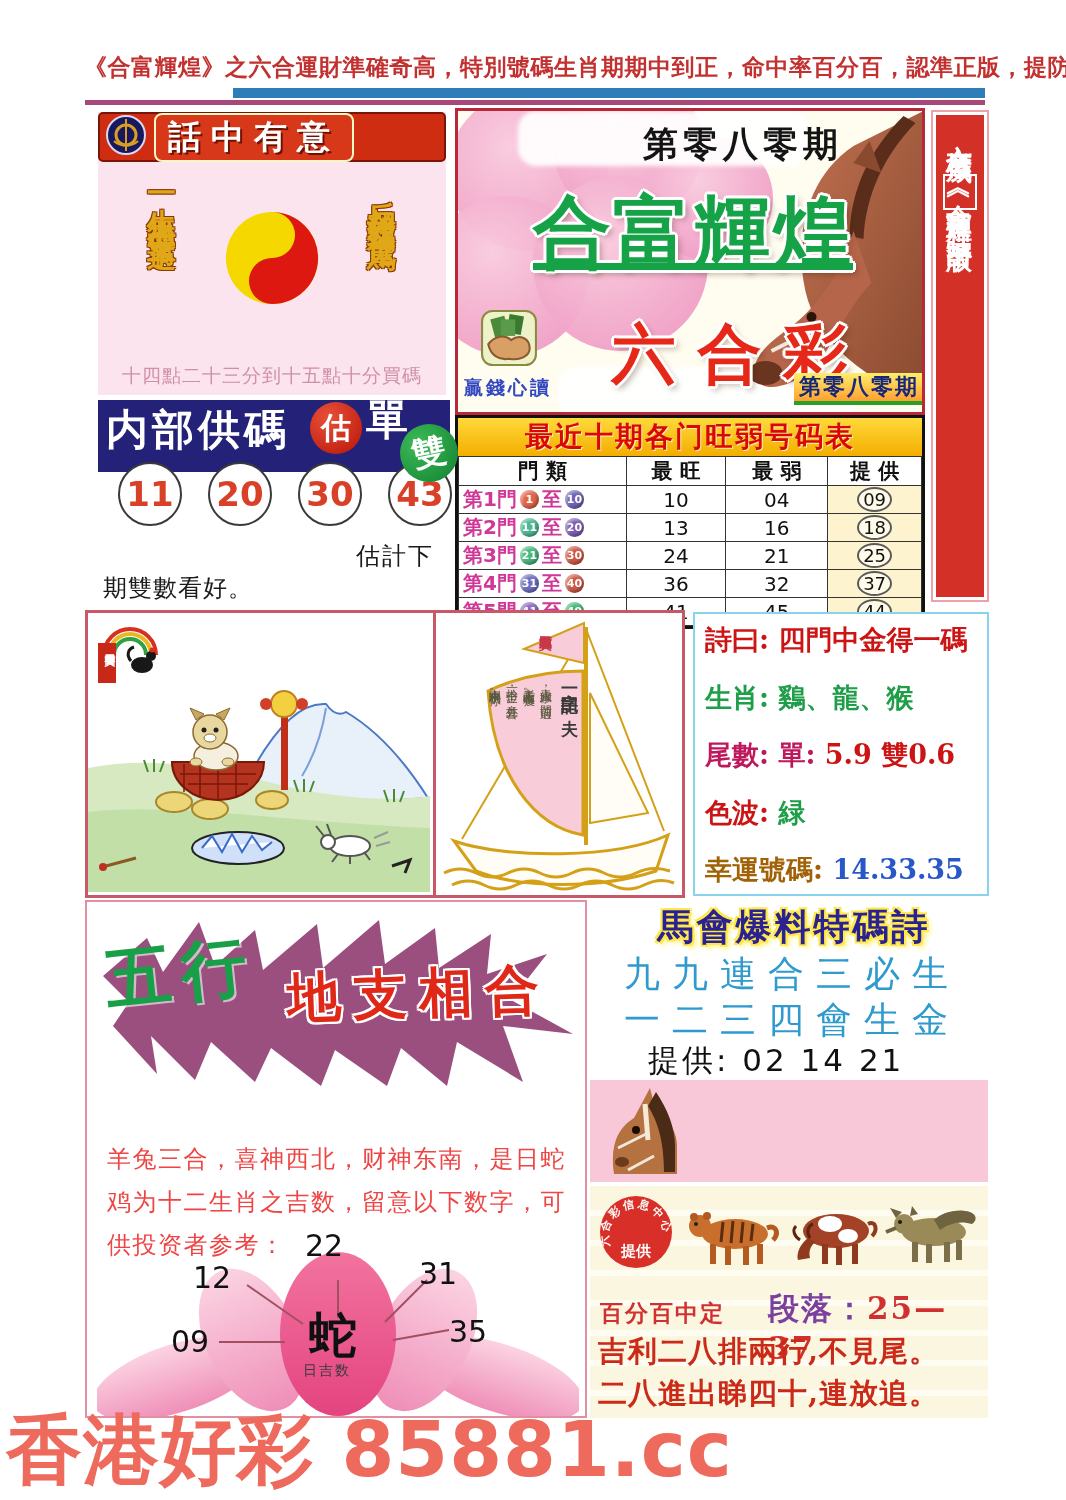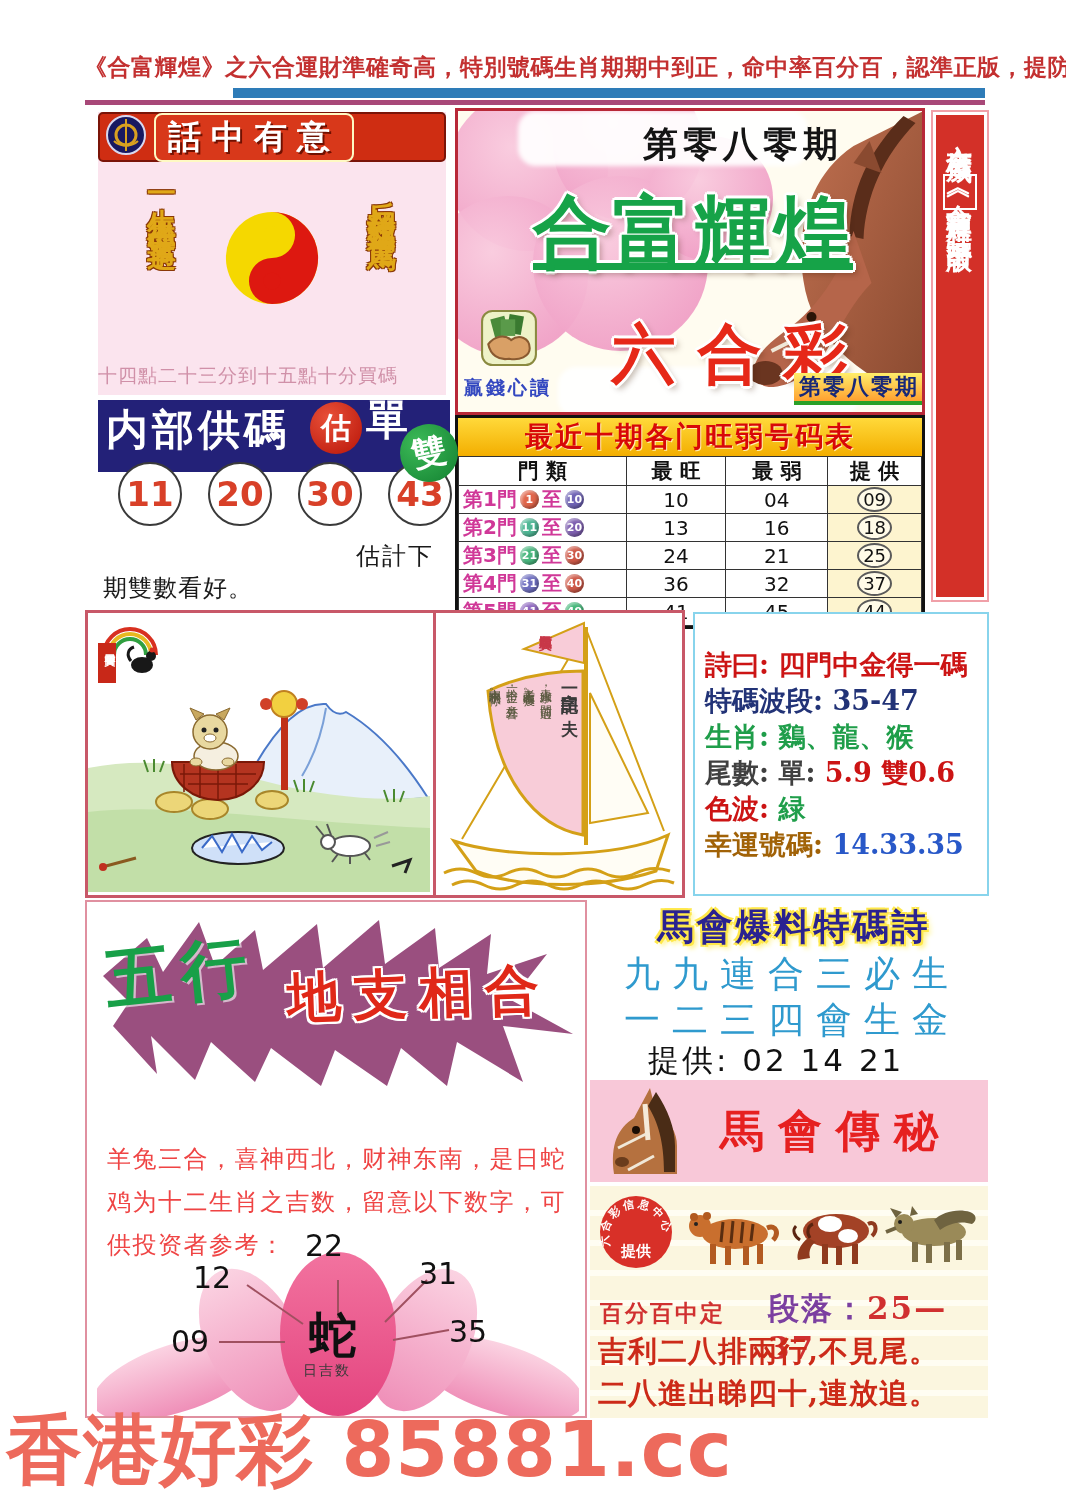--- a/index.html
+++ b/index.html
@@ -18,21 +18,21 @@
                  display:flex; align-items:center; padding:0 6px; gap:8px; }
   .word-banner-title { background:#d8381a; border:2px solid #fef9c3; border-radius:8px; padding:0 12px;
                  color:#fff; font-family:"DejaVu Serif",serif; font-weight:900; font-size:33px; letter-spacing:10px;
                  text-shadow:2px 2px 0 #701000; }
   .vert-gold { position:absolute; writing-mode:vertical-rl; font-family:"DejaVu Serif",serif; font-weight:900;
                font-size:29px; color:#e0a818; letter-spacing:7px;
                text-shadow:1px 1px 0 #8a3808,-1px -1px 0 #8a3808,1px -1px 0 #8a3808,-1px 1px 0 #8a3808; }
   .vg-left { left:44px; top:66px; }
   .vg-right { right:44px; top:66px; }
   .yinyang { position:absolute; left:126px; top:98px; width:96px; height:96px; }
-  .word-note { position:absolute; bottom:6px; width:100%; color:#d090a8;
+  .word-note { position:absolute; bottom:6px; width:100%; text-align:center; color:#d090a8;
                font-size:19px; letter-spacing:1px; }
 
   
   .codes-box { position:absolute; left:98px; top:400px; width:358px; height:200px; }
   .codes-banner { position:relative; width:352px; height:72px; background:#232178; }
   .codes-title { position:absolute; left:8px; top:2px; color:#fff; font-family:"DejaVu Serif",serif;
                  font-weight:900; font-size:42px; letter-spacing:4px; }
   .gu-circle { position:absolute; left:212px; top:2px; width:52px; height:52px; border-radius:50%;
                background:radial-gradient(circle at 35% 30%, #e85038, #b81408); color:#fff; display:flex;
                align-items:center; justify-content:center; font-family:"DejaVu Serif",serif; font-weight:900; font-size:30px; }
@@ -103,24 +103,24 @@
   .sail-area { position:relative; flex:1; }
   .sail-flag-text { position:absolute; left:100px; top:13px; height:36px; writing-mode:vertical-rl;
                     font-weight:bold; font-size:13px; color:#c83848; }
   .sail-text { position:absolute; left:56px; top:66px; width:90px; height:152px; writing-mode:vertical-rl; }
   .sail-title { font-family:"DejaVu Serif",serif; font-weight:bold; font-size:17px; color:#3a3a3a;
                 letter-spacing:2px; padding-left:5px; }
   .sail-line { font-family:"DejaVu Serif",serif; font-size:12px; color:#5a5a40; letter-spacing:1px; }
 
   
   .tips-box { position:absolute; left:693px; top:612px; width:296px; height:284px; border:2px solid #88d4ec;
-              background:#fff; padding:8px 8px 6px 10px; display:flex; flex-direction:column; justify-content:center; }
+              background:#fff; padding:8px 8px 6px 10px; display:flex; flex-direction:column; justify-content:space-between; }
   .tip-line { font-family:"DejaVu Serif",serif; font-weight:900; font-size:27px; white-space:nowrap; }
   .c-red { color:#cc1414; } .c-navy { color:#223377; } .c-green { color:#1f9e4a; }
-  .c-magenta { color:#404040; } .c-teal { color:#a16207; } .c-blue { color:#2858c8; }
+  .c-magenta { color:#be185d; } .c-teal { color:#a16207; } .c-blue { color:#2858c8; }
 
   
   .fe-box { position:absolute; left:85px; top:900px; width:502px; height:518px; border:2px solid #e090a0; background:#fff; }
   .starburst { position:absolute; left:8px; top:12px; }
   .fe-title-a { position:absolute; left:18px; top:26px; font-family:"DejaVu Serif",serif; font-weight:900;
                 font-size:66px; color:#18a048; letter-spacing:10px; transform:rotate(-6deg);
                 text-shadow:2px 2px 0 rgba(255,255,255,.6); }
   .fe-title-b { position:absolute; left:200px; top:56px; font-family:"DejaVu Serif",serif; font-weight:900;
                 font-size:54px; color:#e02818; letter-spacing:12px; transform:rotate(-2deg);
                 text-shadow:2px 0 #fff,-2px 0 #fff,0 2px #fff,0 -2px #fff,2px 2px #fff,-2px 2px #fff,2px -2px #fff,-2px -2px #fff; }
@@ -412,21 +412,20 @@
         <div class="sail-line">青山綠水，門前過。</div>
         <div class="sail-line">老夫上山有收獲。</div>
         <div class="sail-line">拾中一金，意外喜。</div>
         <div class="sail-line">家中小狗吠不停。</div>
       </div>
     </div>
   </div>
 
   <div class="tips-box">
     <div class="tip-line"><span class="c-red">詩曰:</span> <span class="c-red">四門中金得一碼</span></div>
-    <div class="tip-line"><span class="c-navy">特碼波段:</span>  <span class="c-navy">35-47</span></div>
     <div class="tip-line"><span class="c-green">生肖:</span> <span class="c-green">鷄、龍、猴</span></div>
     <div class="tip-line"><span class="c-magenta">尾數:</span> <span class="c-magenta">單:</span> <span class="c-red">5.9</span> <span class="c-red">雙0.6</span></div>
     <div class="tip-line"><span class="c-red">色波:</span> <span class="c-green">緑</span></div>
     <div class="tip-line"><span class="c-teal">幸運號碼:</span> <span class="c-blue">14.33.35</span></div>
   </div>
 
   <div class="fe-box">
     <div class="starburst">
       <svg width="486" height="178" viewBox="0 0 486 178">
         <polygon fill="#9a4f7f" points="8,62 52,24 68,58 104,8 120,52 160,16 168,56 222,10 228,54 284,6 290,50 340,14 344,54 396,20 392,60 452,40 416,86 478,120 408,112 428,168 362,128 352,172 306,134 292,172 240,136 226,172 176,134 160,168 116,128 100,166 56,122 62,160 18,112 34,88"></polygon>
@@ -479,21 +478,20 @@
     <span>
       <svg width="86" height="94" viewBox="0 0 86 94" style="margin-left:8px">
         <path d="M16,92 C12,62 20,46 36,36 L52,6 L58,30 C72,37 79,51 79,64 L79,92 Z" fill="#b5713f"></path>
         <path d="M58,10 C70,28 77,46 77,64 L77,90 L66,90 C66,60 60,40 50,24 Z" fill="#4a2c16"></path>
         <path d="M47,22 L50,58" stroke="#f5ead8" stroke-width="5"></path>
         <circle cx="38" cy="48" r="4" fill="#1a0d04"></circle>
         <ellipse cx="24" cy="80" rx="7" ry="5" fill="#6a3c1c"></ellipse>
         <path d="M20,66 L48,52 M30,88 L56,74" stroke="#f0e8d8" stroke-width="3" fill="none"></path>
       </svg>
     </span>
-    <span class="secret-title">馬會傳秘</span>
   </div>
 
   <div class="cream-box">
     <span class="stamp">
       <svg width="76" height="76" viewBox="0 0 76 76">
         <circle cx="38" cy="38" r="36" fill="#d83028"></circle>
         <path id="stampArc" d="M 12,52 A 28,28 0 1 1 64,52" fill="none"></path>
         <text font-size="11" fill="#fff" font-weight="bold" letter-spacing="3"><textPath href="#stampArc">六合彩信息中心</textPath></text>
         <text x="38" y="62" font-size="15" fill="#fff" font-weight="bold" text-anchor="middle">提供</text>
       </svg>

